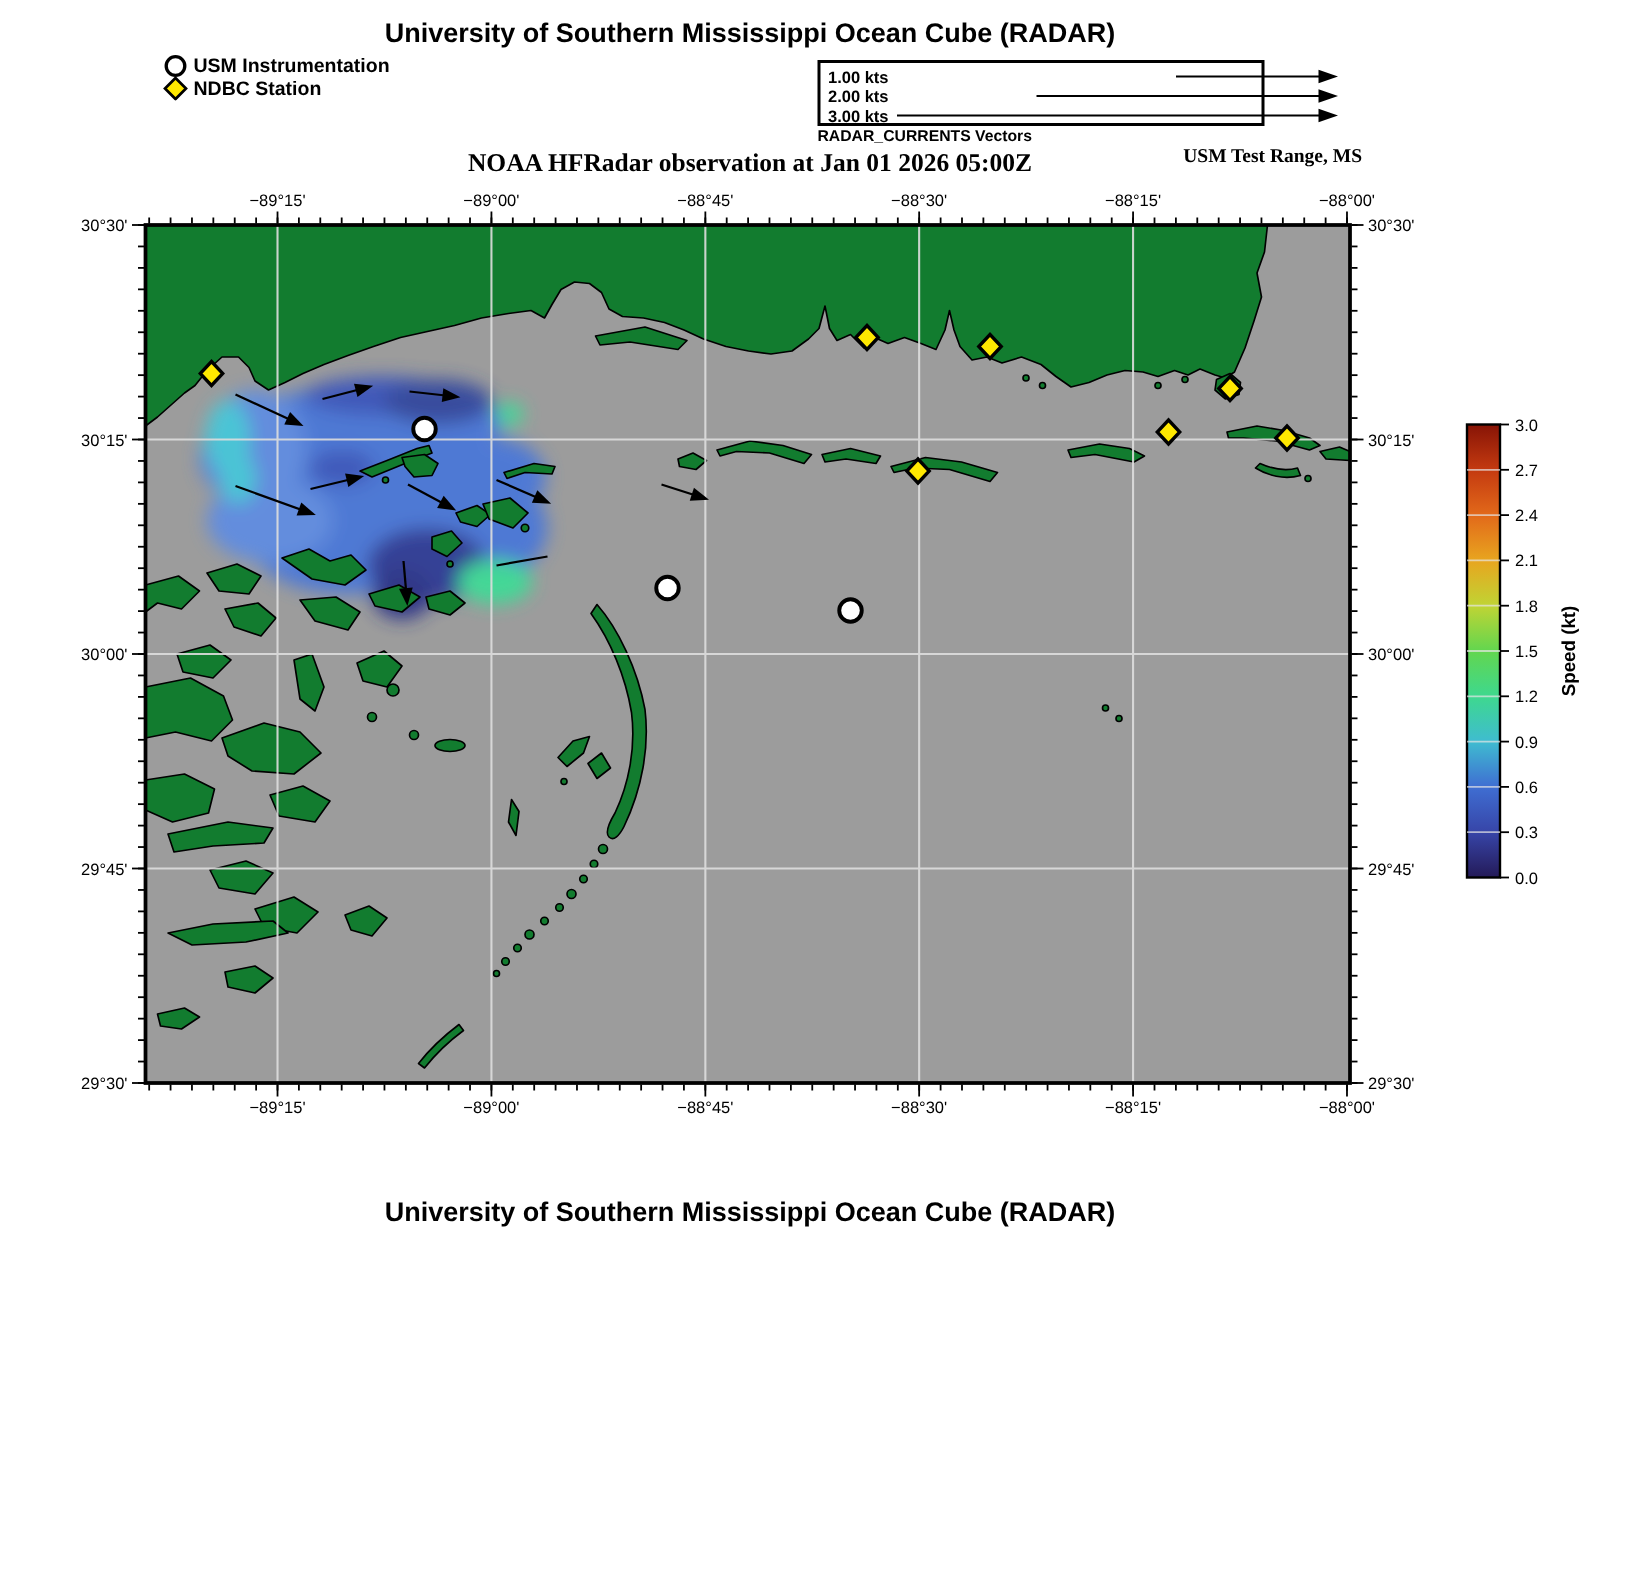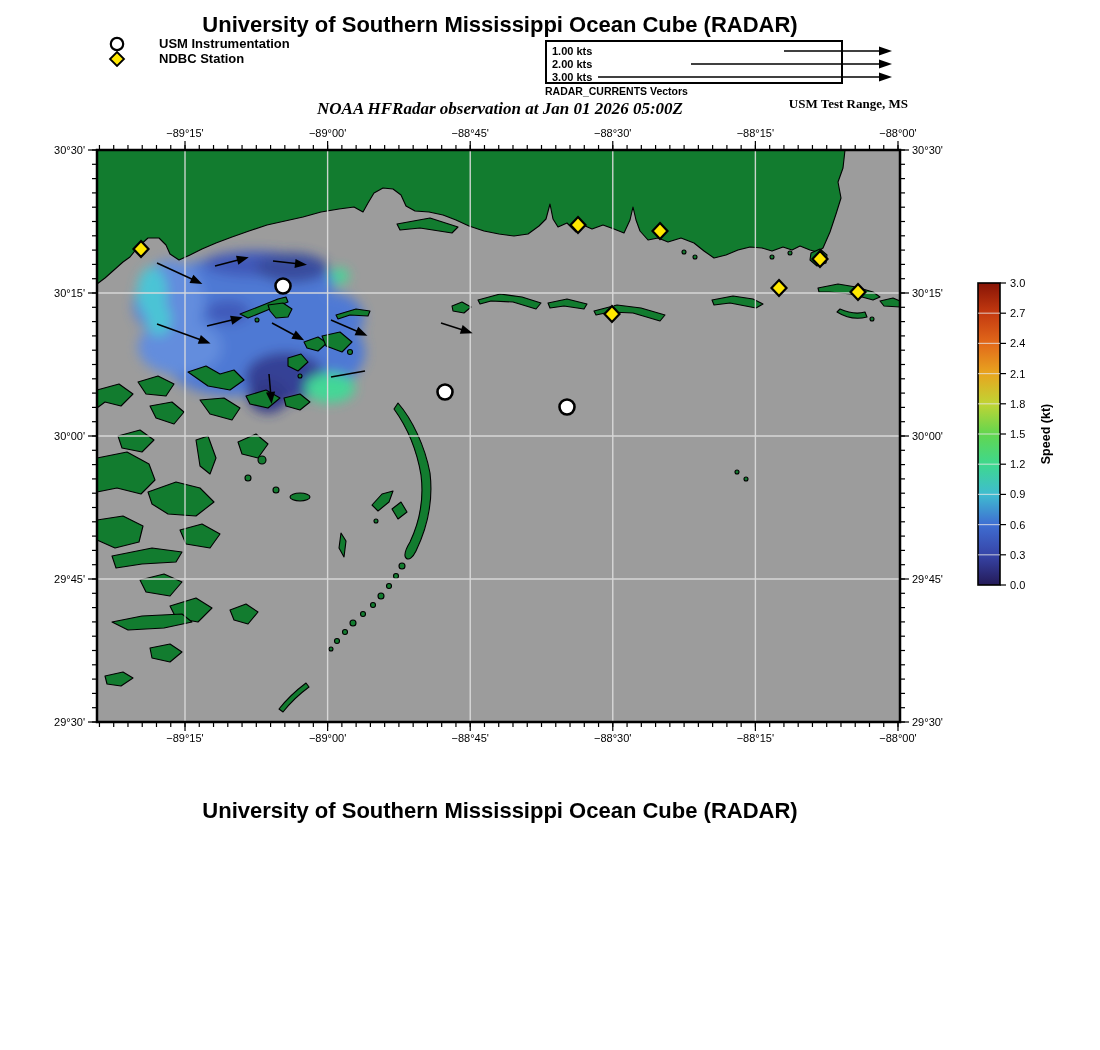--- a/index.html
+++ b/index.html
@@ -1,31 +1,31 @@
 <!DOCTYPE html>
 <html><head>
 <meta charset="utf-8">
 <style>
   html,body{margin:0;padding:0;background:#fff;}
   .canvas{position:relative;width:1100px;height:1050px;background:#ffffff;
           font-family:"Liberation Sans",sans-serif;color:#000;overflow:hidden;}
   .fig-title{position:absolute;left:0;width:1000px;text-align:center;
-             font-weight:bold;font-size:22px;}
+             font-weight:bold;font-size:18px;}
   #top-title{top:12px;}
   #bottom-title{top:798px;}
   .legend{position:absolute;left:108px;top:36px;}
-  .legend-row{display:flex;align-items:center;height:15px;font-size:13px;font-weight:bold;gap:30px;}
+  .legend-row{display:flex;align-items:center;height:15px;font-size:13px;font-weight:bold;}
   .legend-row svg{margin-right:3px;}
   .vecbox{position:absolute;left:545px;top:40px;width:298px;height:44px;
           border:2px solid #000;box-sizing:border-box;}
   .vecbox svg{display:block;}
   .veccaption{position:absolute;left:545px;top:85px;width:158px;
               font-size:10.5px;font-weight:bold;}
   .subtitle{position:absolute;left:0;top:99px;width:1000px;text-align:center;
-            font-family:"Liberation Serif",serif;font-weight:bold;font-size:17px;font-style:italic;}
+            font-family:"Liberation Serif",serif;font-weight:bold;font-size:17px;}
   .range-label{position:absolute;left:763px;top:96px;width:145px;text-align:right;
                font-family:"Liberation Serif",serif;font-weight:bold;font-size:13px;}
   #map-svg{position:absolute;left:0;top:0;}
   text{fill:#000;}
 </style>
 </head>
 <body>
 
 <div class="canvas">
 

